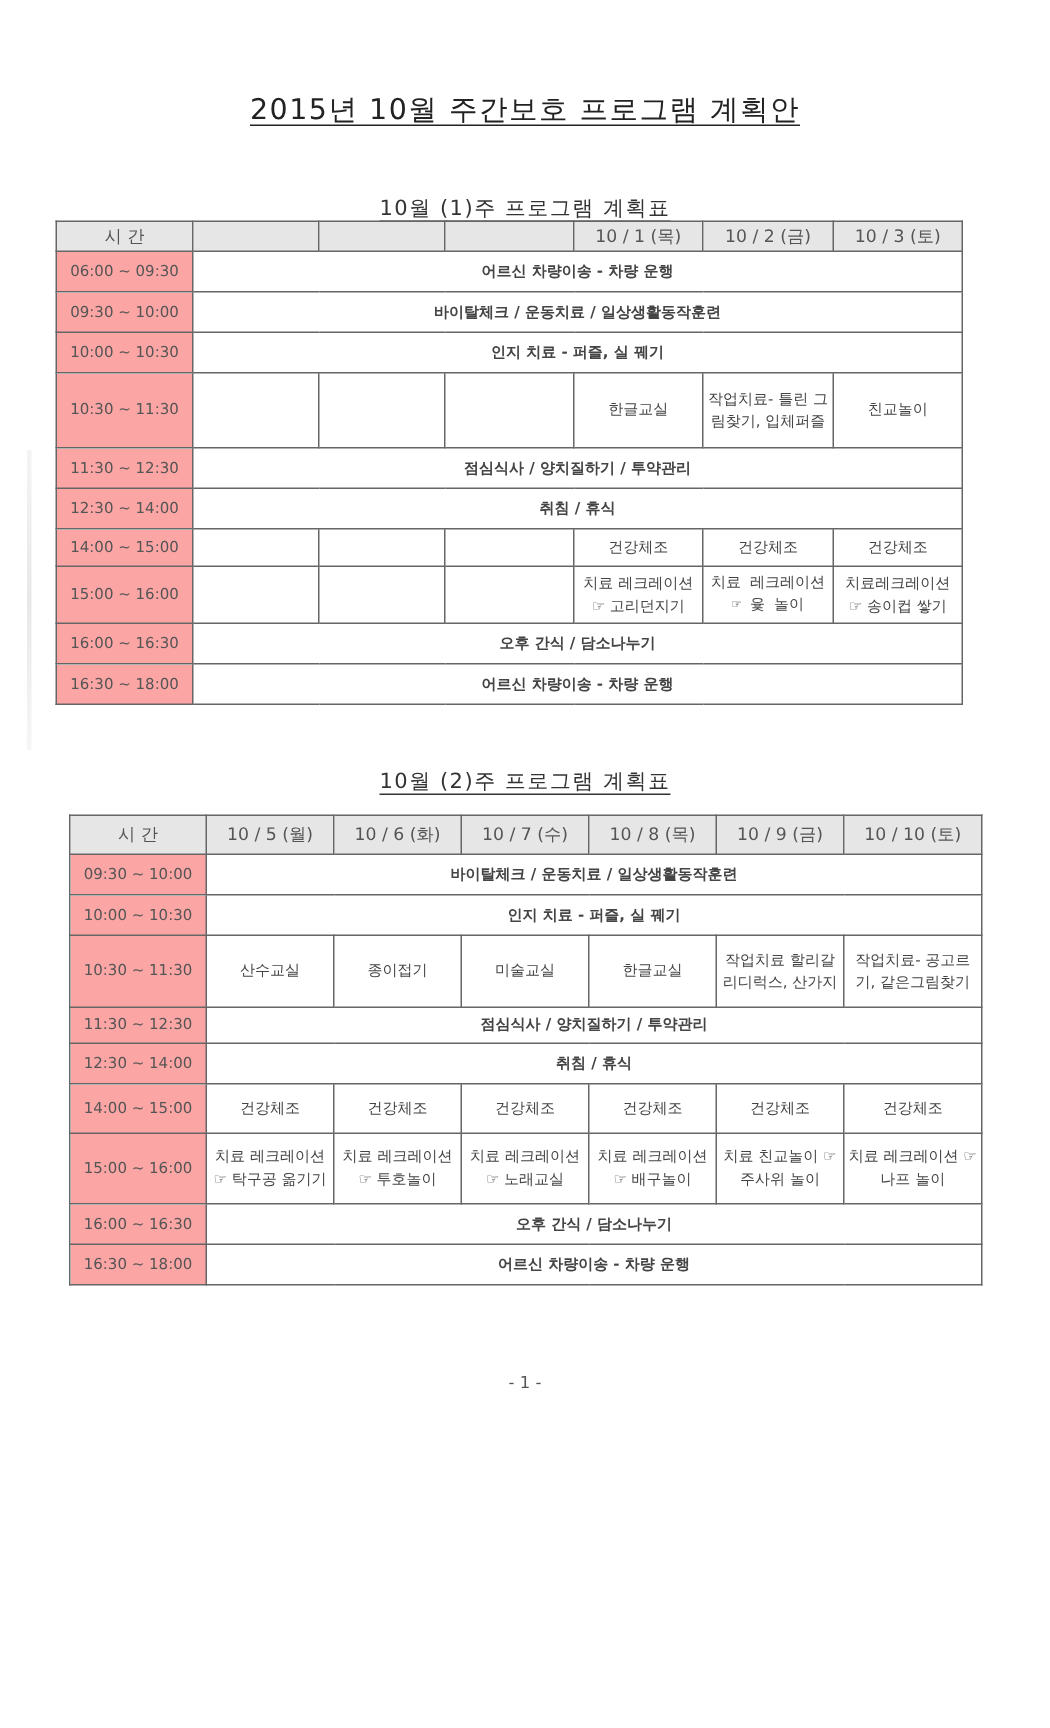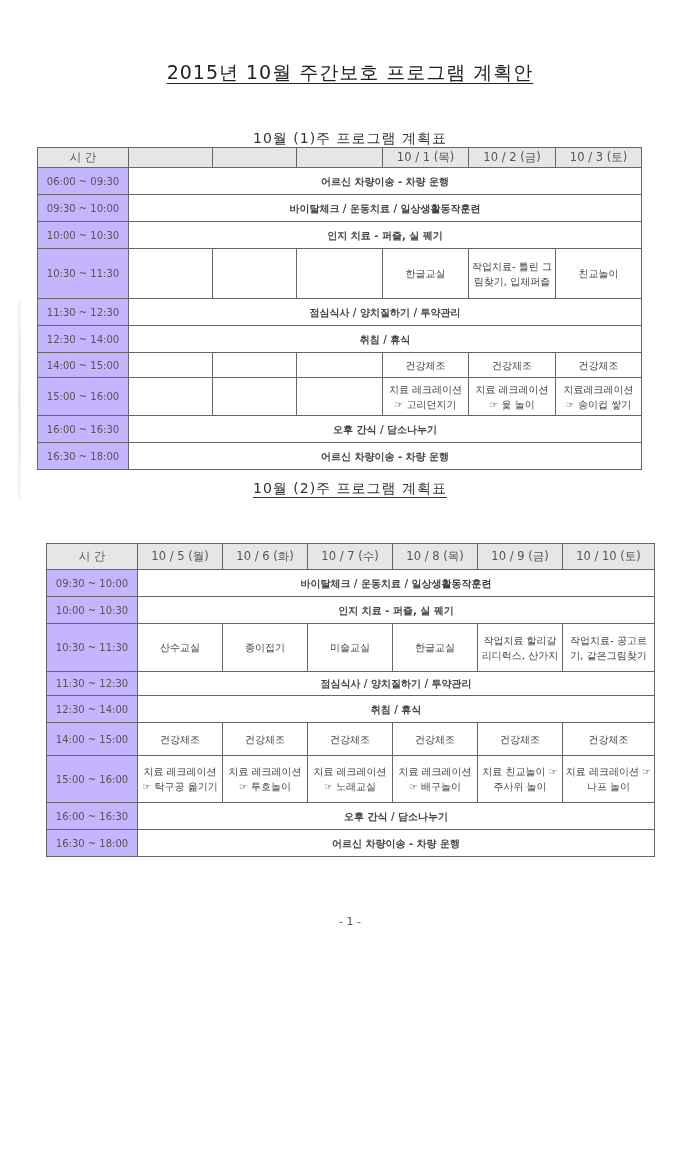--- a/index.html
+++ b/index.html
@@ -19,21 +19,21 @@
   .sub-title span { text-decoration: underline; text-underline-offset: 4px; }
   table.sched {
     position: absolute; border-collapse: collapse; table-layout: fixed;
     font-size: 10px; color: #444;
   }
   table.sched td {
     border: 1px solid #666; text-align: center; vertical-align: middle;
     padding: 0 2px; line-height: 15px; overflow: hidden; white-space: nowrap;
   }
   table.sched tr.head td { background: #e6e6e6; font-size: 11.5px; color: #555; }
-  table.sched td.time { background: #c4b5fd; color: #555; font-size: 10px; }
+  table.sched td.time { background: #fca5a5; color: #555; font-size: 10px; }
   table.sched td.span-cell { background: #fff; font-weight: bold; }
   .wrap { white-space: normal !important; line-height: 15px; }
   .page-num {
     position: absolute; top: 915px; left: 0; width: 700px; text-align: center;
     font-size: 11px; color: #555;
   }
   .scan-mark {
     position: absolute; left: 18px; top: 300px; width: 3px; height: 200px;
     background: linear-gradient(#f4f4f4, #e8e8e8, #f6f6f6);
   }
@@ -107,37 +107,37 @@
         <td class="wrap" style="white-space: pre-line;">건강체조</td>
         <td class="wrap" style="white-space: pre-line;">건강체조</td>
       </tr>
       <tr style="height: 38px;">
         <td class="time">15:00 ~ 16:00</td>
         <td class="wrap" style="white-space: pre-line;"></td>
         <td class="wrap" style="white-space: pre-line;"></td>
         <td class="wrap" style="white-space: pre-line;"></td>
         <td class="wrap" style="white-space: pre-line;">치료 레크레이션
 ☞ 고리던지기</td>
-        <td class="wrap" style="white-space: pre-line;">치료 레크레이션
+        <td class="wrap" style="white-space: pre-line; font-family: Liberation Mono, monospace;">치료 레크레이션
 ☞ 윷 놀이</td>
         <td class="wrap" style="white-space: pre-line;">치료레크레이션
 ☞ 송이컵 쌓기</td>
       </tr>
       <tr style="height: 27px;">
         <td class="time">16:00 ~ 16:30</td>
         <td colspan="6" class="span-cell">오후 간식 / 담소나누기</td>
       </tr>
       <tr style="height: 27px;">
         <td class="time">16:30 ~ 18:00</td>
         <td colspan="6" class="span-cell">어르신 차량이송 - 차량 운행</td>
       </tr>
     </tbody>
 </table>
 
-<div class="sub-title" style="top:480px;"><span>10월 (2)주 프로그램 계획표</span></div>
+<div class="sub-title" style="top:512px;"><span>10월 (2)주 프로그램 계획표</span></div>
 
 <table class="sched" id="t2" style="left:46px; top:543px; width:608px;">
   <colgroup>
     <col style="width:91px">
       <col style="width:85px">
       <col style="width:85px">
       <col style="width:85px">
     <col style="width:85px">
       <col style="width:85px">
       <col style="width:92px">

